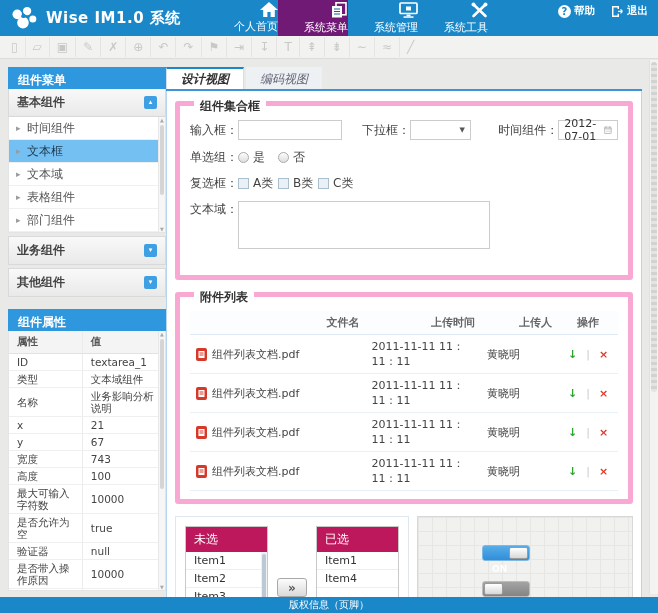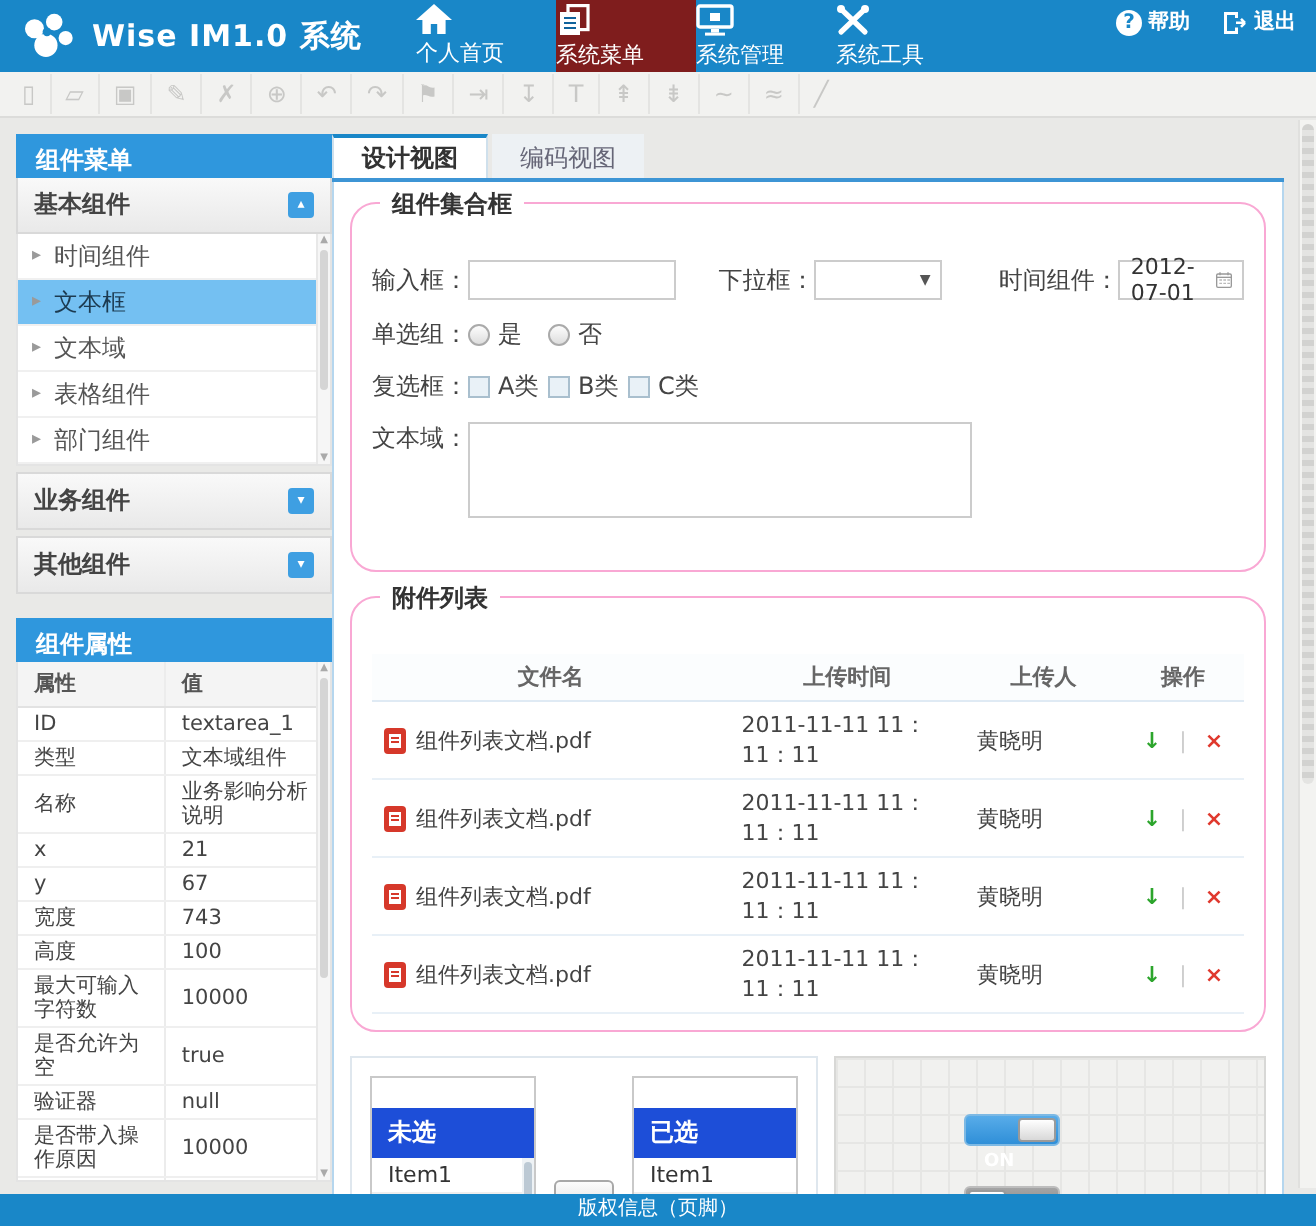--- a/index.html
+++ b/index.html
@@ -4,22 +4,22 @@
 <style>
   * { margin:0; padding:0; box-sizing:border-box; }
   body { font-family:"DejaVu Sans", sans-serif; background:#888; }
   .page { width:658px; height:613px; position:relative; background:#e9e9e7; overflow:hidden; margin:0 auto; }
 
   
   .hdr { height:36px; background:#1987c8; display:flex; color:#fff; }
   .logo { display:flex; align-items:center; gap:8px; padding-left:10px; width:208px; }
   .logo-title { font-size:15px; font-weight:bold; letter-spacing:0.5px; }
   .nav { display:flex; }
-  .nav-item { width:70px; display:flex; flex-direction:column; align-items:flex-start; justify-content:center; gap:2px; font-size:11px; cursor:pointer; }
-  .nav-item.active { background:#7f1d1d; }
+  .nav-item { width:70px; display:flex; flex-direction:column; align-items:flex-end; justify-content:center; gap:2px; font-size:11px; cursor:pointer; }
+  .nav-item.active { background:#701a75; }
   .hdr-right { margin-left:auto; display:flex; flex-direction:column; justify-content:space-between; align-items:flex-end; padding:4px 10px 3px; font-size:10.5px; }
   .hr-top { display:flex; gap:16px; font-weight:bold; align-items:center; }
   .hr-top .itm { display:flex; align-items:center; gap:3px; cursor:pointer; }
   .qicon { display:inline-block; width:13px; height:13px; border-radius:50%; background:#fff; color:#1987c8; text-align:center; line-height:13px; font-size:10px; font-weight:bold; }
   .hr-bot { display:flex; gap:14px; font-weight:bold; }
 
   
   .toolbar { height:23px; background:#f2f2f0; border-bottom:1px solid #dcdcda; display:flex; align-items:center; padding:0 4px; }
   .tb-icon { color:#c8c8c6; font-size:12px; line-height:20px; padding:0 7px; border-right:1px solid #e4e4e2; }
 
@@ -43,63 +43,63 @@
   .props-panel { margin-top:12px; flex:1; overflow:hidden; display:flex; flex-direction:column; }
   .props-wrap { position:relative; background:#fff; border:1px solid #e4e4e4; border-top:none; flex:1; overflow:hidden; }
   .props { width:100%; border-collapse:collapse; font-size:10.5px; }
   .props th { text-align:left; background:#f4f4f4; color:#555; padding:4px 8px; border-bottom:1px solid #e2e2e2; font-size:10.5px; }
   .props td { padding:2px 8px; border-bottom:1px solid #efefef; color:#444; line-height:12px; }
   .props td.v, .props th.v { border-left:1px solid #ececec; width:53%; }
 
   
   .main { flex:1; display:flex; flex-direction:column; min-width:0; }
   .tabs { display:flex; border-bottom:2px solid #3d95d5; height:24px; }
-  .tab { padding:0 14px; font-size:12px; line-height:24px; cursor:pointer; }
+  .tab { padding:0 14px; font-size:12px; line-height:24px; cursor:pointer;font-style:italic; }
   .tab.active { background:#fff; border:1px solid #cfe0ec; border-bottom:none; border-top:2px solid #1987c8; line-height:20px; font-weight:bold; color:#333; }
   .tab.inactive { background:#edf1f4; color:#667; margin-left:2px; }
   .main-box { flex:1; background:#fff; border:1px solid #b5d6ee; border-top:none; padding:10px 8px 8px; display:flex; flex-direction:column; }
 
-  .fset { border:1px solid #f9a8d4; border-radius:13px; position:relative; padding:28px 10px 8px; }
+  .fset { border:5px solid #f9a8d4; border-radius:3px; position:relative; padding:14px 10px 8px; }
   .fset + .fset, .bottom-row { margin-top:12px; }
   .legend { position:absolute; top:-8px; left:14px; background:#fff; padding:0 6px; font-size:12px; font-weight:bold; color:#333; }
 
   .frow { display:flex; align-items:center; margin-bottom:9px; font-size:12px; color:#444; }
   .frow.last { margin-bottom:18px; align-items:flex-start; }
   .flabel { flex:none; }
   .tinput { width:104px; height:20px; border:1px solid #ccc; background:#fff; font-size:11px; padding:0 4px; font-family:"DejaVu Sans",sans-serif; }
   .selbox { width:104px; height:20px; border:1px solid #ccc; background:#fff; display:flex; align-items:center; justify-content:flex-end; padding-right:5px; margin-right:14px; cursor:pointer; }
   .selbox .car { font-size:7px; color:#555; }
   .datebox { width:98px; height:20px; border:1px solid #ccc; background:#fff; display:flex; align-items:center; justify-content:space-between; padding:0 5px; font-size:11px; color:#333; }
   .gap36 { width:36px; } .gap28 { width:24px; }
   .cbitem, .rditem { display:flex; align-items:center; gap:4px; width:37px; margin-right:3px; }
   .cb { width:11px; height:11px; border:1px solid #a9bfce; background:#e9f1f7; }
   .rd { width:11px; height:11px; border:1px solid #aaa; border-radius:50%; background:linear-gradient(#fdfdfd,#ddd); }
   .ta { width:252px; height:48px; border:1px solid #ccc; background:#fff; resize:none; }
 
   .atable { width:100%; border-collapse:collapse; font-size:11px; }
-  .atable th { text-align:center; color:#666; font-weight:bold; padding:4px 6px; border-bottom:1px solid #dfeaf4; background:#fbfdfe; }
+  .atable th { text-align:right; color:#666; font-weight:bold; padding:4px 6px; border-bottom:1px solid #dfeaf4; background:#fbfdfe; }
   .atable td { padding:4px 6px; border-bottom:1px solid #e8f0f7; color:#444; }
   .atable .c-file { width:41%; } .atable .c-time { width:27%; } .atable .c-user { width:18%; }
   .atable .c-ops  { width:14%; text-align:center; }
   .fcell { display:flex; align-items:center; gap:5px; }
   .op-dl { color:#2ca52c; font-weight:bold; cursor:pointer; }
   .op-sep { color:#ccc; margin:0 9px; }
   .op-del { color:#e0392e; font-weight:bold; cursor:pointer; }
 
   .prow { display:flex; align-items:center; gap:10px; margin-top:8px; font-size:11px; }
   .upload-btn { background:linear-gradient(#eaf5fd,#cfe7f8); border:1px solid #86b8dc; border-radius:3px; color:#2a6f9e; font-size:11px; font-weight:bold; padding:3px 10px; cursor:pointer; font-family:"DejaVu Sans",sans-serif; }
   .ptrack { width:252px; height:12px; background:#d9d9d9; border-radius:2px; overflow:hidden; }
   .pfill { width:30%; height:100%; background:#4495d0; }
   .ppct { color:#1987c8; font-weight:bold; }
   .psize { margin-left:auto; color:#333; }
 
   .bottom-row { display:flex; gap:8px; flex:1; min-height:0; }
   .dual-panel { width:234px; border:1px solid #dfe7ee; background:#fff; padding:9px; display:flex; gap:9px; align-items:flex-start; }
   .dlist { width:88px; border:1px solid #c9c9c9; }
-  .dlist-head { background:#1d4ed8; color:#fff; font-size:12px; font-weight:bold; padding:4px 8px;margin-top:15px; }
+  .dlist-head { background:#be185d; color:#fff; font-size:12px; font-weight:normal; padding:4px 8px; }
   .dlist-body { position:relative; height:146px; overflow:hidden; background:#fff; }
   .litem { padding:2px 8px; font-size:11px; line-height:14px; color:#333; border-bottom:1px solid #eee; height:18px; cursor:pointer; }
   .lscroll { position:absolute; right:0; top:0; bottom:0; width:6px; background:#eef2f5; }
   .lscroll .th { position:absolute; left:1px; top:2px; width:4px; height:84px; background:#bcc9d4; border-radius:2px; }
   .move-col { display:flex; flex-direction:column; gap:12px; margin-top:52px; }
   .move-btn { width:30px; height:19px; background:linear-gradient(#fcfcfc,#dadada); border:1px solid #a8a8a8; border-radius:3px; color:#555; font-size:12px; line-height:16px; text-align:center; font-weight:bold; cursor:pointer; font-family:"DejaVu Sans",sans-serif; }
 
   .canvas-panel { flex:1; border:1px solid #d8d8d6; background-color:#f1f1ef;
     background-image:linear-gradient(#e6e6e4 1px,transparent 1px),linear-gradient(90deg,#e6e6e4 1px,transparent 1px);
     background-size:14px 14px; position:relative; }

